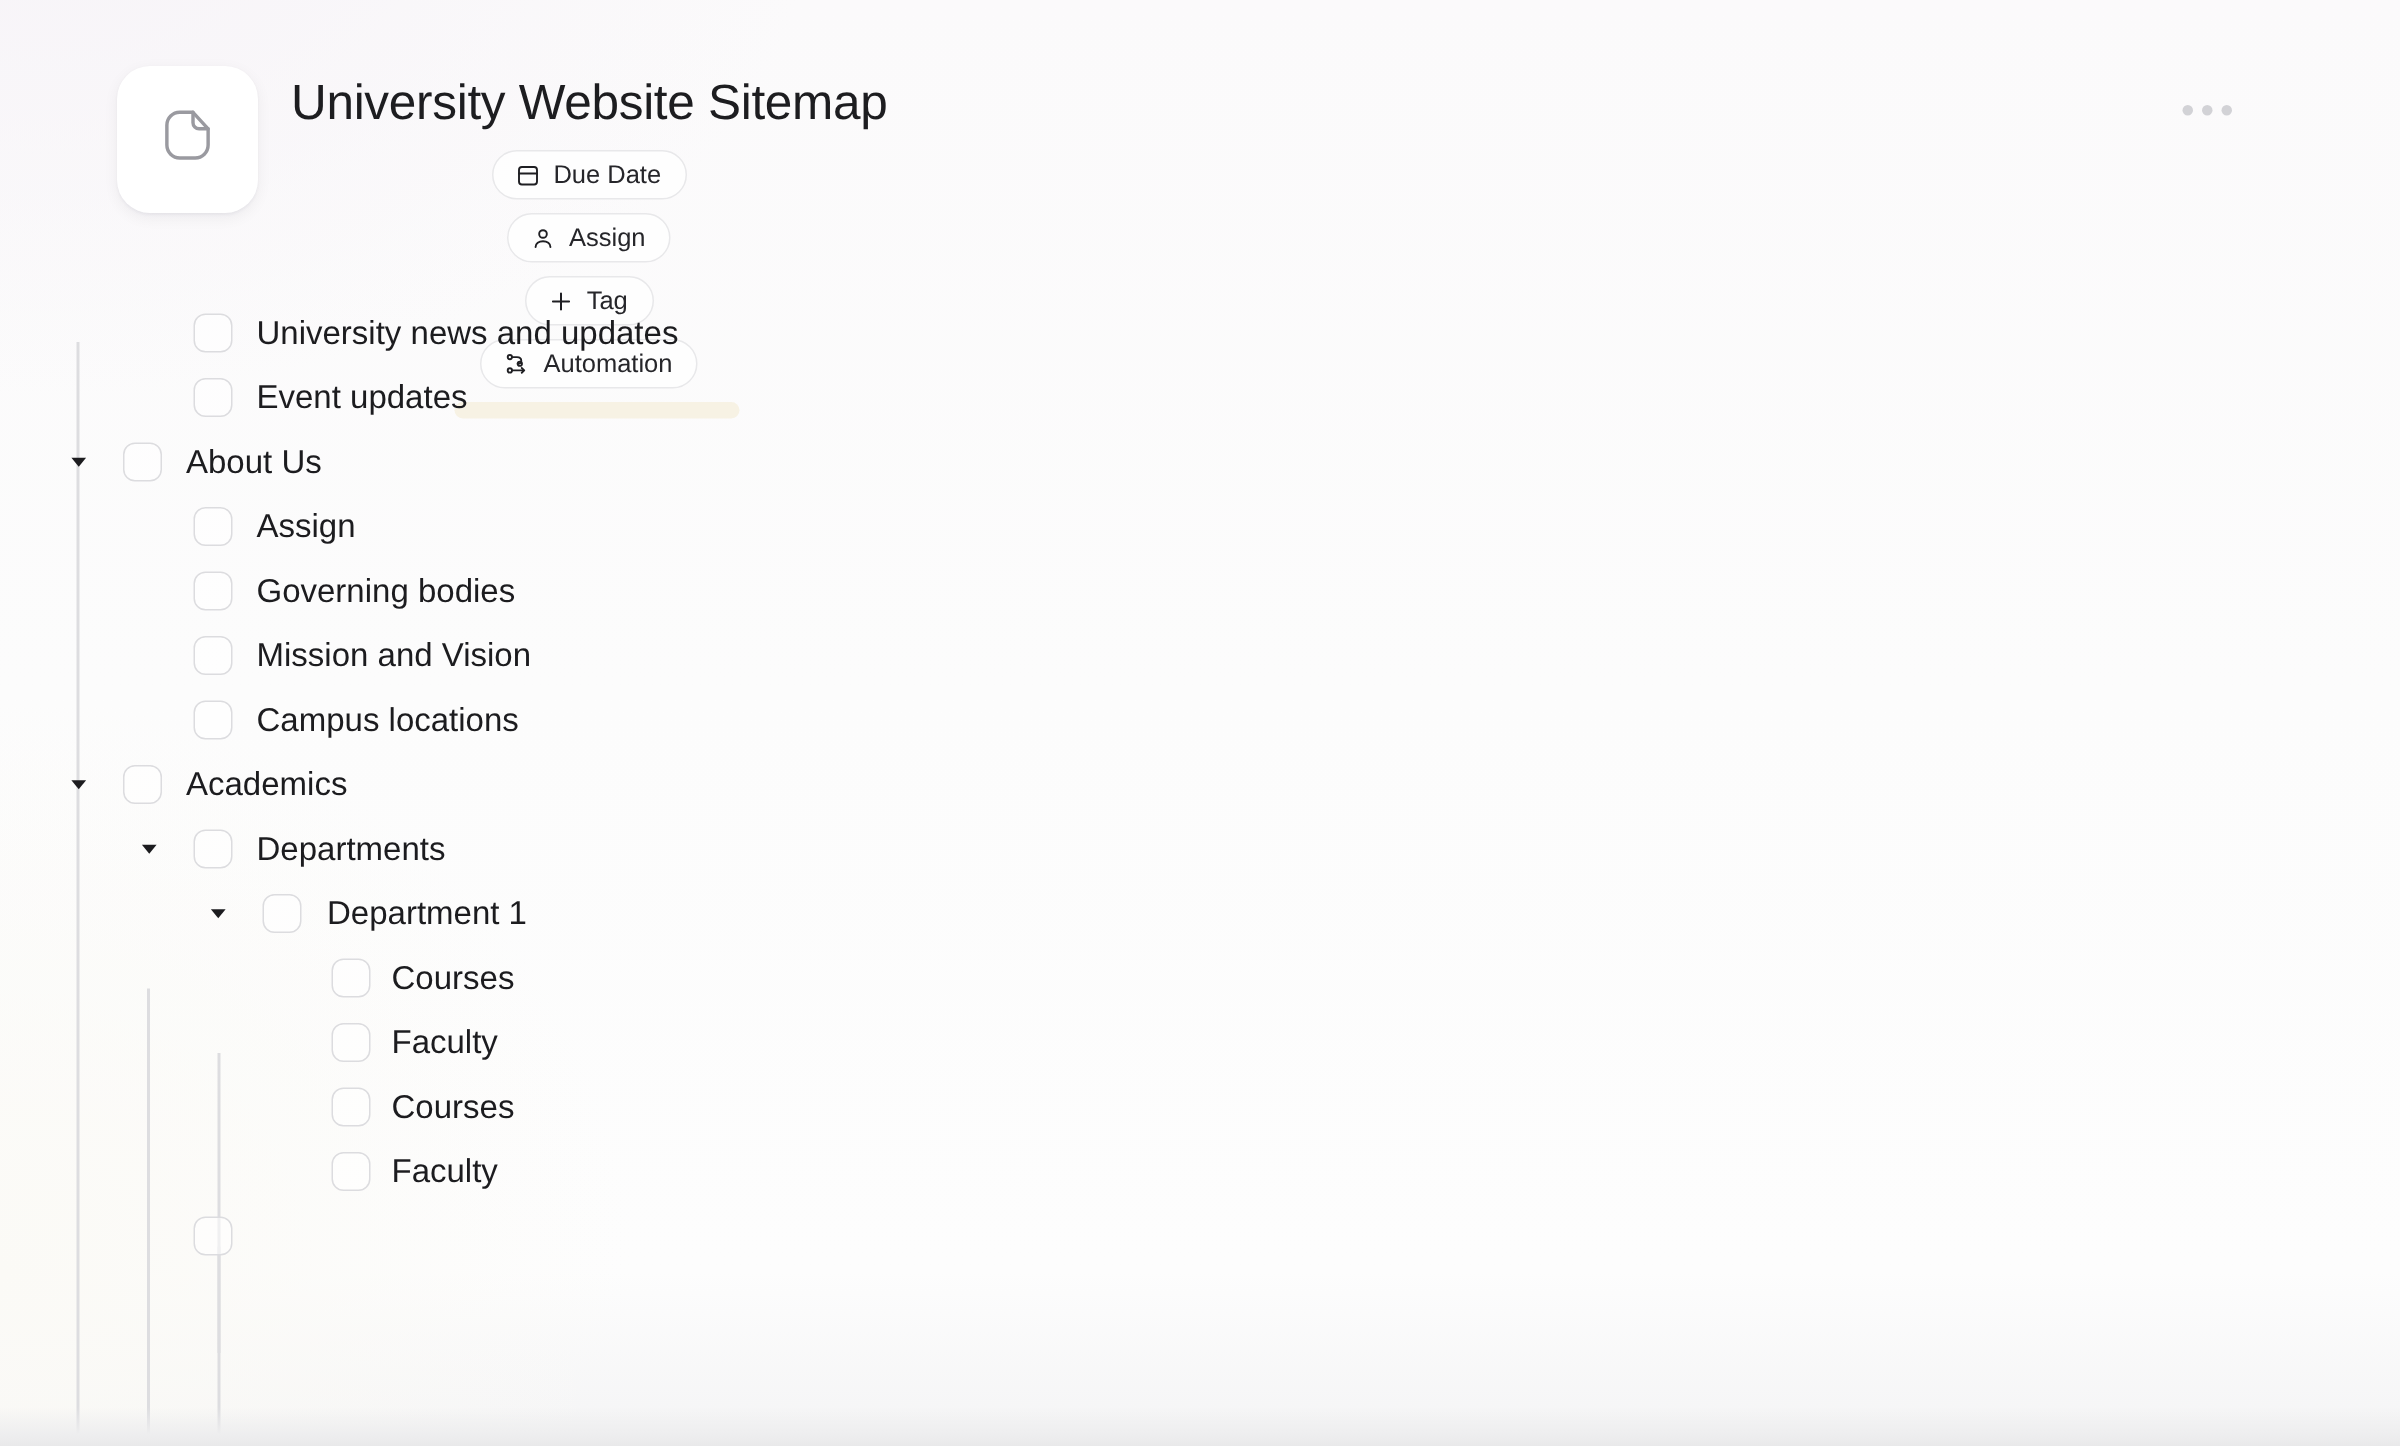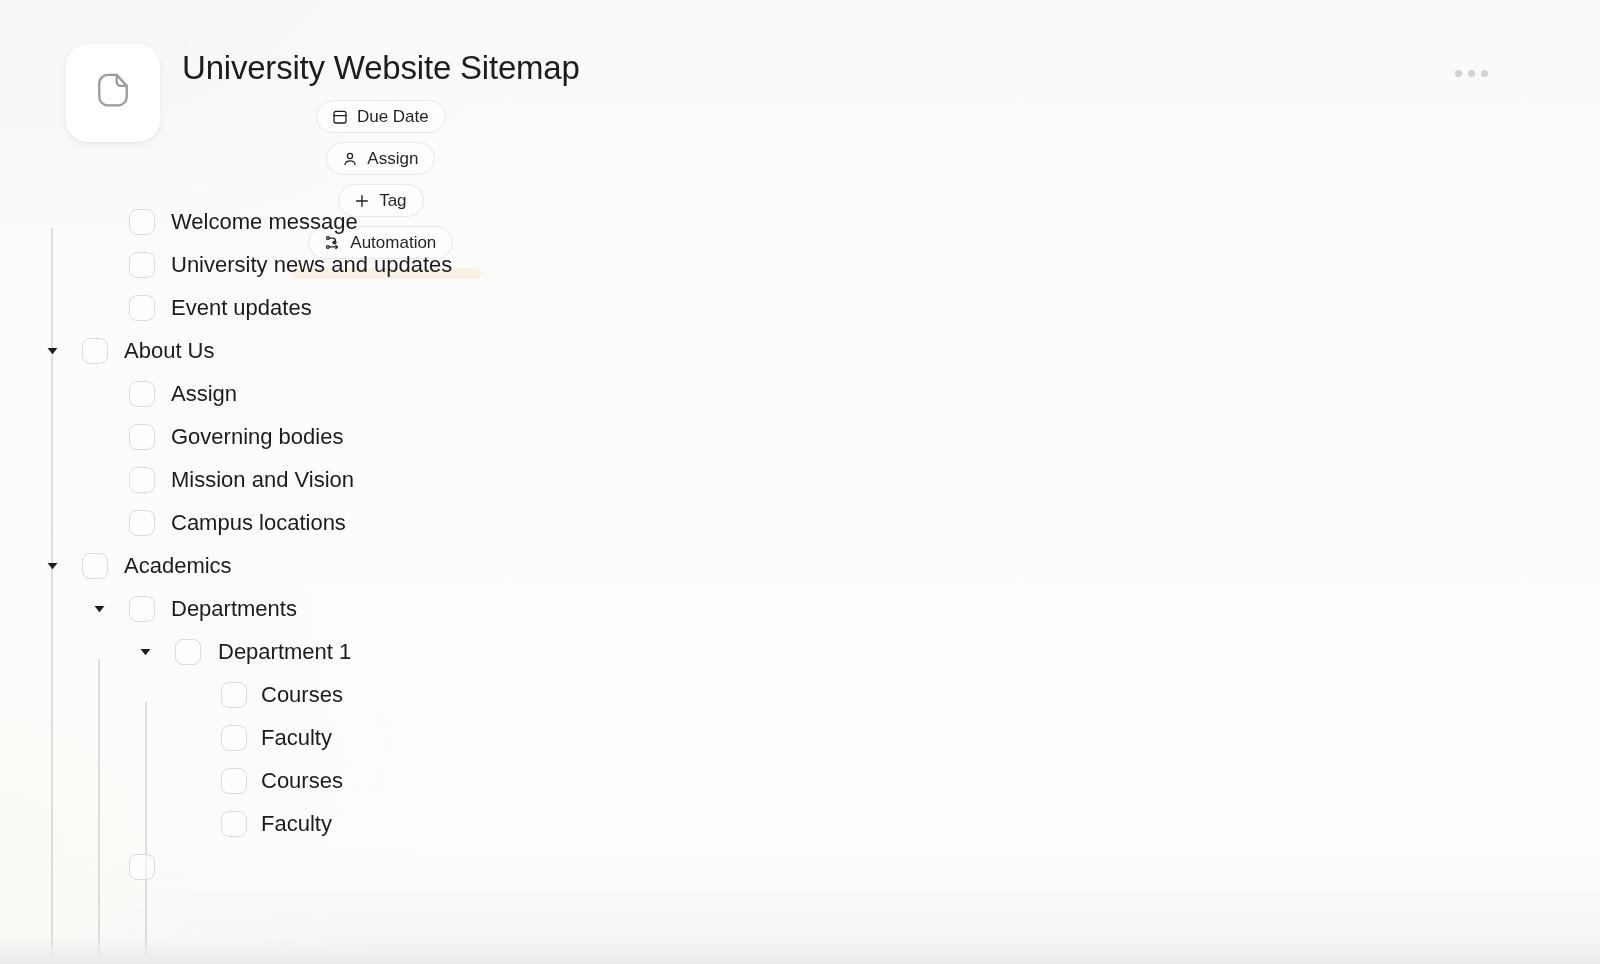--- a/index.html
+++ b/index.html
@@ -24,21 +24,21 @@
     position: absolute;
     left: 0; right: 0; bottom: 0;
     height: 26px;
     background: linear-gradient(180deg, rgba(240,240,241,0) 0%, #eeeeef 70%, #e9e9ea 100%);
     pointer-events: none;
   }
 
   
   .header {
     position: absolute;
-    left: 66px;
+    left: 78px;
     top: 44px;
     display: flex;
     align-items: flex-start;
     gap: 22px;
   }
 
   .doc-tile {
     width: 94px;
     height: 98px;
     border-radius: 22px;
@@ -252,24 +252,20 @@
   <i></i>
 </div>
 
 <div class="tree" id="tree">
     <div class="rail" style="left: 51px; top: 28px; height: 908px;"></div>
     <div class="rail" style="left: 98px; top: 459px; height: 477px;"></div>
     <div class="rail" style="left: 145px; top: 502px; height: 200px;"></div>
     <div class="rail" style="left: 145px; top: 631px; height: 200px;"></div>
     <div class="row d1">
       <div class="cbox"></div>
-      <div class="row-label">Welcome message</div>
-    </div>
-    <div class="row d1">
-      <div class="cbox"></div>
       <div class="row-label">University news and updates</div>
     </div>
     <div class="row d1">
       <div class="cbox"></div>
       <div class="row-label">Event updates</div>
     </div>
     <div class="row d0">
       <div class="caret">
         <svg width="11" height="8" viewBox="0 0 11 8">
           <path d="M0.6 1.1h9.8L5.5 7.2z" fill="#1c1c1f"></path>

